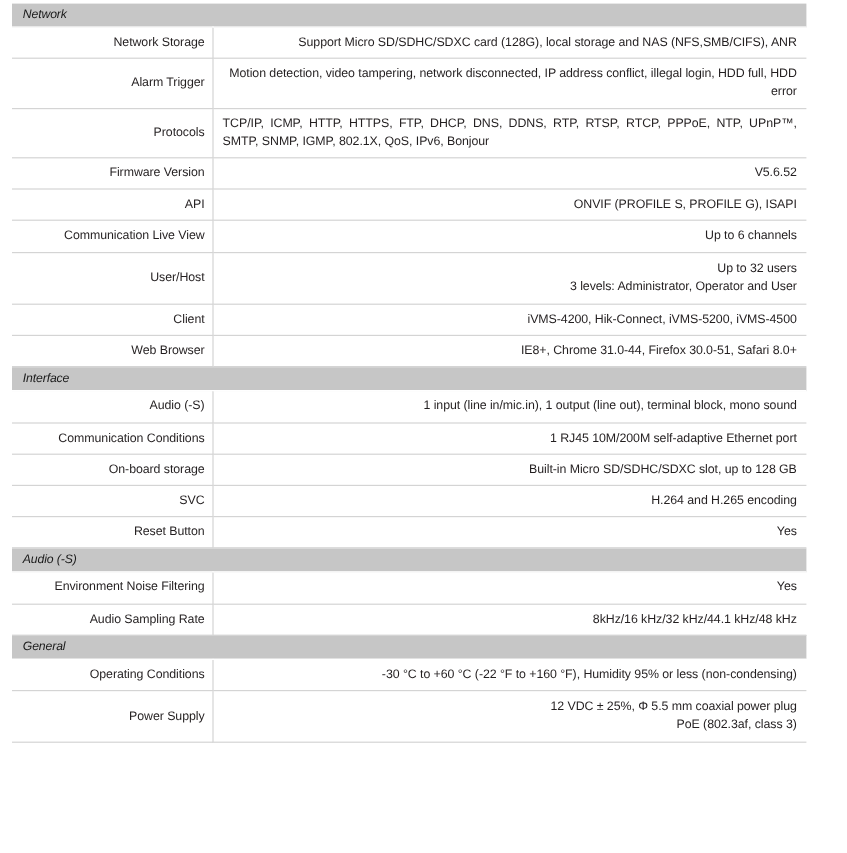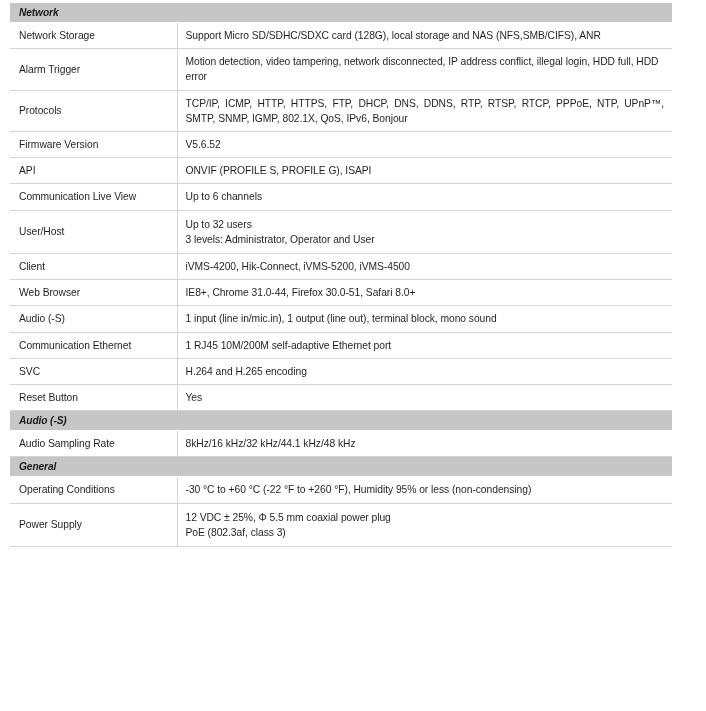--- a/index.html
+++ b/index.html
@@ -34,35 +34,36 @@
   .spec-table col.col-label { width: 167px; }
   .spec-table col.col-value { width: 495px; }
 
   
   tr.section-row > td {
     background: #c6c6c6;
     border-top: 1px solid #ffffff;
     border-bottom: 1px solid #ffffff;
     padding: 3px 0 3px 9px;
     font-style: italic;
-    font-weight: bold;
+    font-weight: normal;
     font-size: 10.2px;
     line-height: 13px;
     letter-spacing: -0.1px;
     color: #1a1a1a;
   }
 
   
   tr.data-row > td {
     border-bottom: 1px solid #d4d4d4;
     font-size: 10.3px;
     line-height: 15.2px;
     color: #231f20;
     vertical-align: middle;
     background: #ffffff;
+    text-align: right;
   }
 
   tr.data-row > td.cell-label {
     padding: 5px 6px 5px 9px;
     border-right: 1px solid #d4d4d4;
     letter-spacing: -0.05px;
   }
 
   tr.data-row > td.cell-value {
     padding: 5px 8px 5px 8px;
@@ -151,60 +152,75 @@
           <td class="cell-value">
             <span class="value-line">iVMS-4200, Hik-Connect, iVMS-5200, iVMS-4500</span>
           </td>
         </tr>
         <tr class="data-row">
           <td class="cell-label">Web Browser</td>
           <td class="cell-value">
             <span class="value-line">IE8+, Chrome 31.0-44, Firefox 30.0-51, Safari 8.0+</span>
           </td>
         </tr>
+        <tr class="section-row">
+          <td colspan="2">Interface</td>
+        </tr>
         <tr class="data-row">
           <td class="cell-label">Audio (-S)</td>
           <td class="cell-value">
             <span class="value-line">1 input (line in/mic.in), 1 output (line out), terminal block, mono sound</span>
           </td>
         </tr>
         <tr class="data-row">
-          <td class="cell-label">Communication Ethernet</td>
+          <td class="cell-label">Communication Conditions</td>
           <td class="cell-value">
             <span class="value-line">1 RJ45 10M/200M self-adaptive Ethernet port</span>
+          </td>
+        </tr>
+        <tr class="data-row">
+          <td class="cell-label">On-board storage</td>
+          <td class="cell-value">
+            <span class="value-line">Built-in Micro SD/SDHC/SDXC slot, up to 128 GB</span>
           </td>
         </tr>
         <tr class="data-row">
           <td class="cell-label">SVC</td>
           <td class="cell-value">
             <span class="value-line">H.264 and H.265 encoding</span>
           </td>
         </tr>
         <tr class="data-row">
           <td class="cell-label">Reset Button</td>
           <td class="cell-value">
             <span class="value-line">Yes</span>
           </td>
         </tr>
         <tr class="section-row">
           <td colspan="2">Audio (-S)</td>
         </tr>
         <tr class="data-row">
+          <td class="cell-label">Environment Noise Filtering</td>
+          <td class="cell-value">
+            <span class="value-line">Yes</span>
+          </td>
+        </tr>
+        <tr class="data-row">
           <td class="cell-label">Audio Sampling Rate</td>
           <td class="cell-value">
             <span class="value-line">8kHz/16 kHz/32 kHz/44.1 kHz/48 kHz</span>
           </td>
         </tr>
         <tr class="section-row">
           <td colspan="2">General</td>
         </tr>
         <tr class="data-row">
           <td class="cell-label">Operating Conditions</td>
           <td class="cell-value">
-            <span class="value-line">-30 °C to +60 °C (-22 °F to +260 °F), Humidity 95% or less (non-condensing)</span>
+            <span class="value-line">-30 °C to +60 °C (-22 °F to +160 °F), Humidity 95% or less (non-condensing)</span>
           </td>
         </tr>
         <tr class="data-row two-line">
           <td class="cell-label">Power Supply</td>
           <td class="cell-value">
             <span class="value-line">12 VDC ± 25%, Φ 5.5 mm coaxial power plug</span>
             <span class="value-line">PoE (802.3af, class 3)</span>
           </td>
         </tr>
       </tbody>

